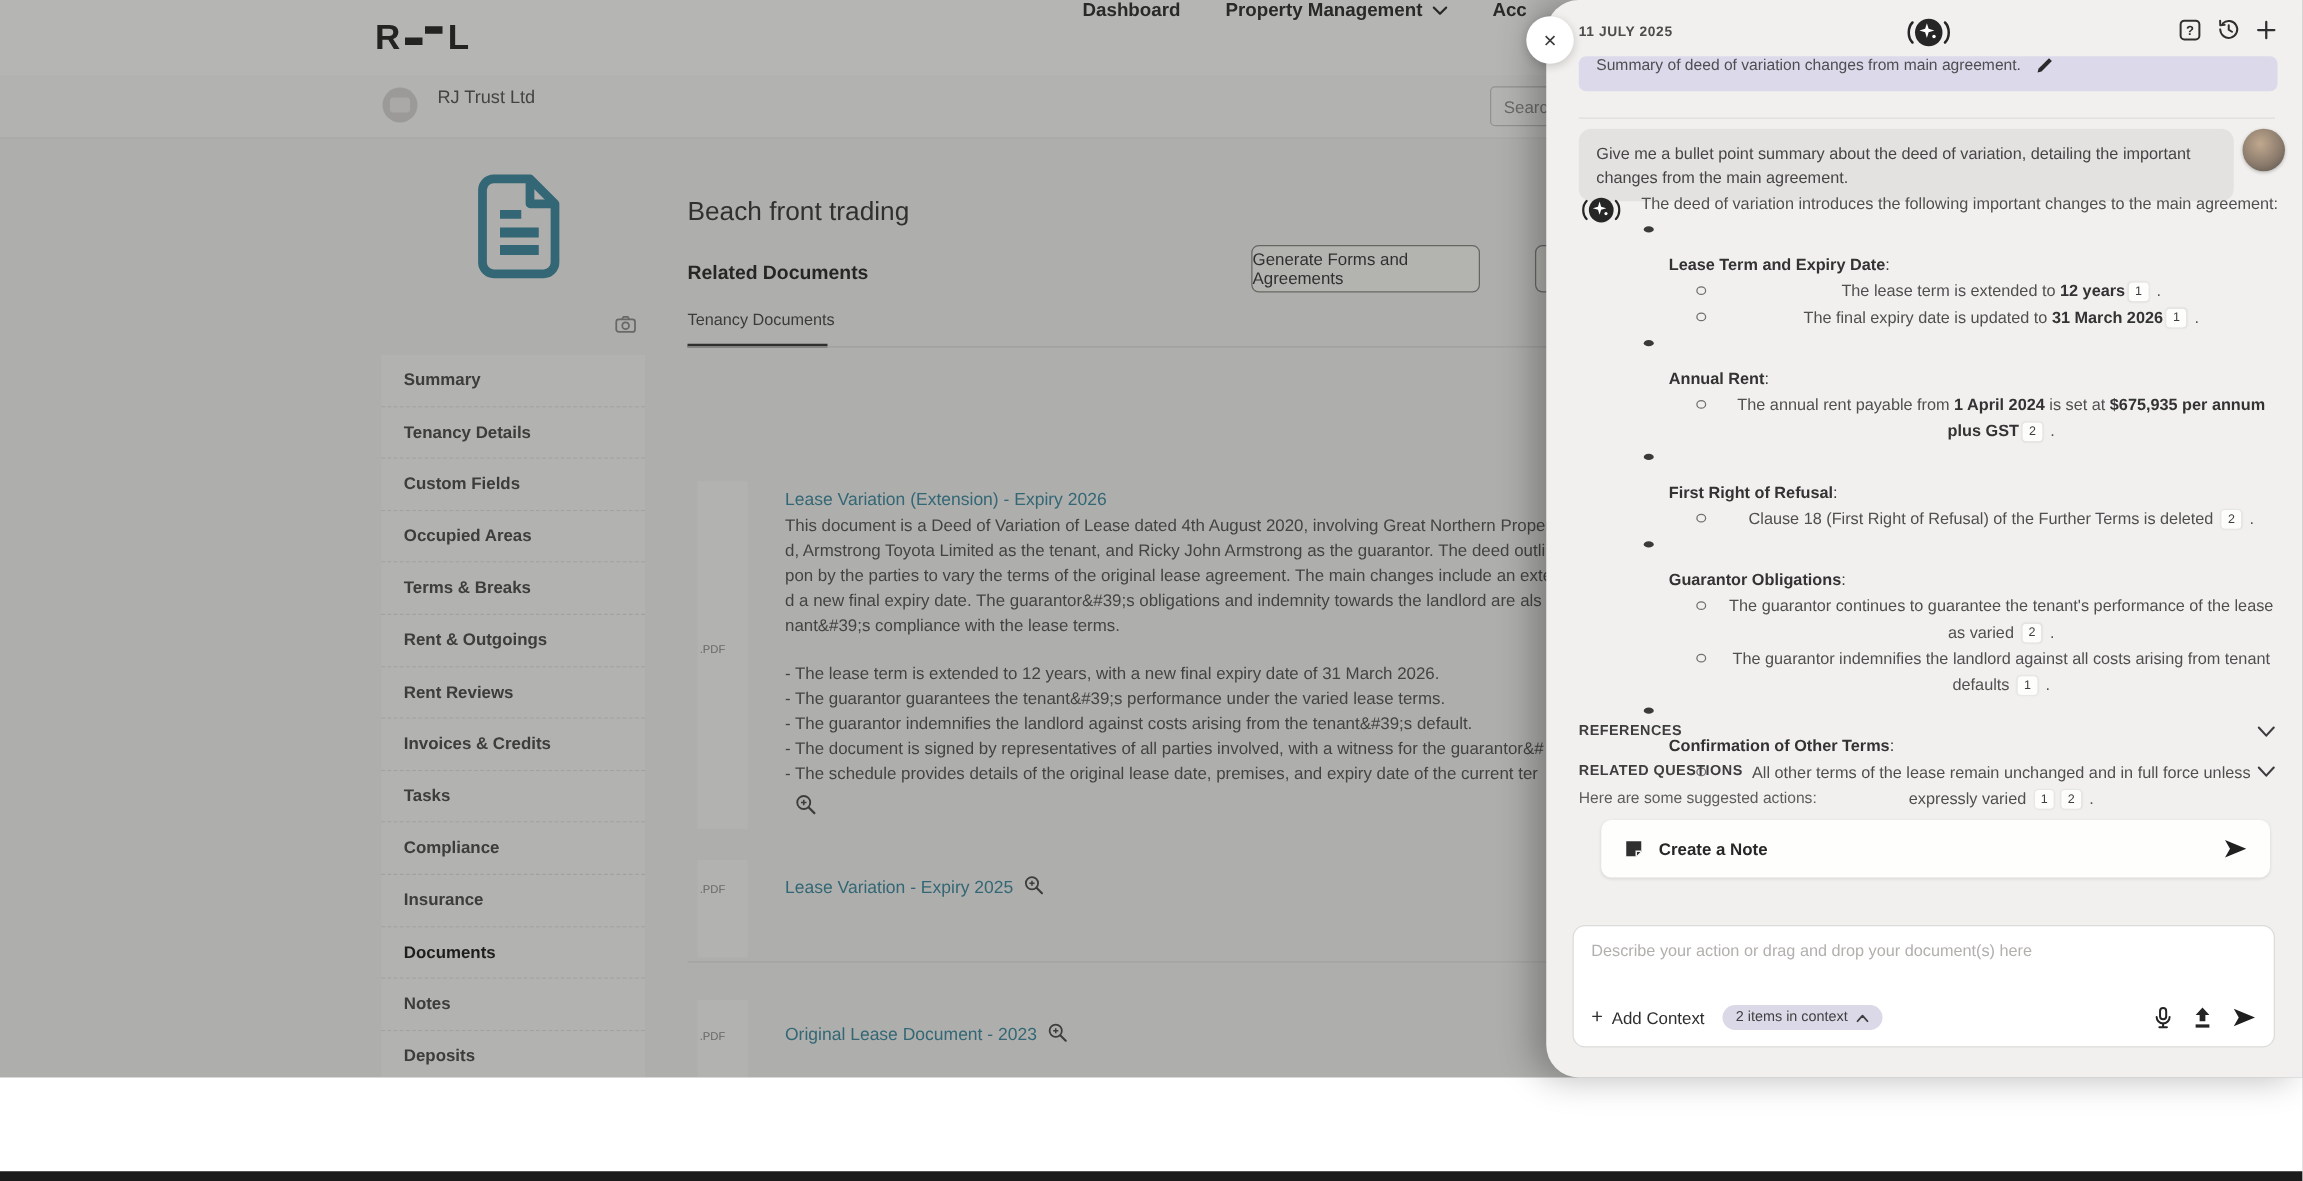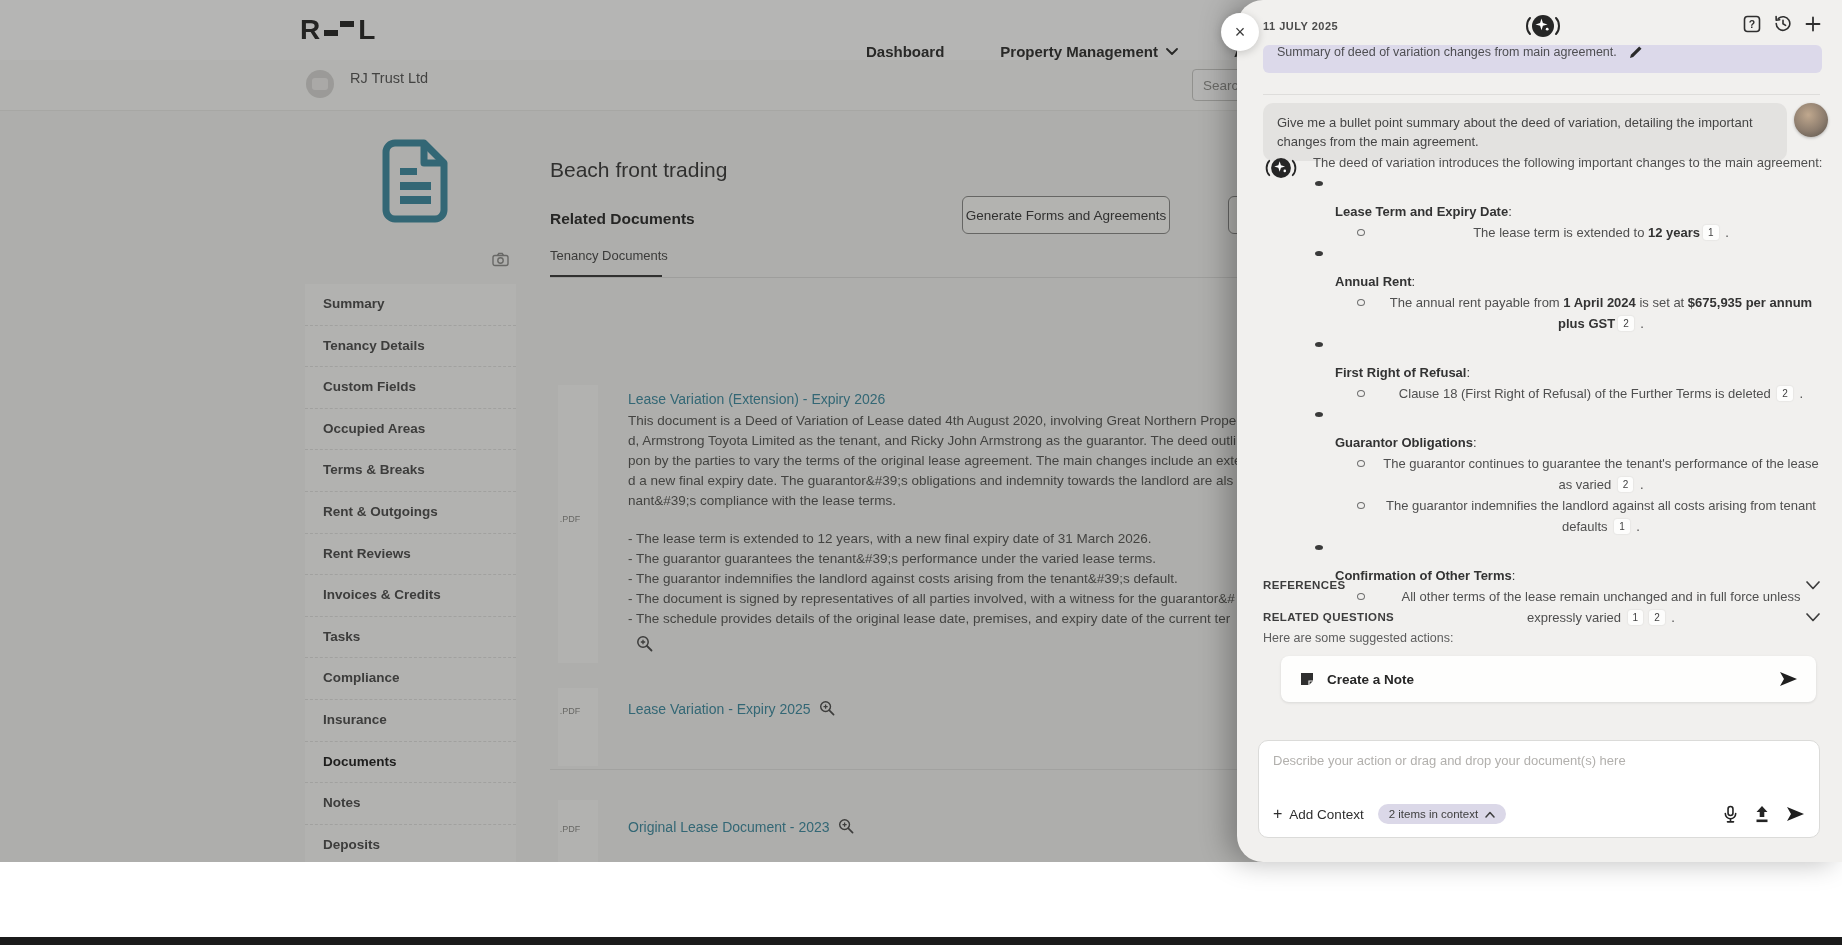--- a/index.html
+++ b/index.html
@@ -7,21 +7,21 @@
        font-family:"Liberation Sans",sans-serif;-webkit-font-smoothing:antialiased;}
   .app{position:absolute;left:0;top:0;width:1842px;height:862px;background:#f5f5f3;overflow:hidden;}
 
   
   .header{position:absolute;left:0;top:0;width:1842px;height:60px;background:#ffffff;}
   .logo{position:absolute;left:300px;top:14px;display:flex;align-items:center;height:32px;}
   .logo-letter{font-size:28px;font-weight:800;color:#262626;letter-spacing:-1px;}
   .logo-dash{width:14px;height:6px;background:#262626;display:inline-block;}
   .logo-dash.d1{margin:0 2px 0 5px;transform:translateY(3px);}
   .logo-dash.d2{margin:0 4px 0 0;transform:translateY(-6px);}
-  .topnav{position:absolute;left:866px;top:0;height:60px;display:flex;align-items:flex-end;gap:56px;}
+  .topnav{position:absolute;left:866px;top:0;height:60px;display:flex;align-items:flex-start;gap:36px;}
   .topnav-item{font-size:15px;font-weight:700;color:#2f2f2f;display:flex;align-items:center;gap:8px;white-space:nowrap;cursor:pointer;}
 
   
   .subheader{position:absolute;left:0;top:60px;width:1842px;height:50px;background:#fbfbf9;border-bottom:1px solid #eaeae8;}
   .company{position:absolute;left:306px;top:10px;display:flex;align-items:flex-start;gap:16px;}
   .company-avatar{width:28px;height:28px;border-radius:50%;background:#d8d7d5;position:relative;overflow:hidden;}
   .company-avatar::after{content:"";position:absolute;left:6px;top:8px;width:16px;height:12px;border-radius:3px;background:#efeeec;}
   .company-name{font-size:14.5px;color:#565656;}
   .search-box{position:absolute;left:1192px;top:9px;width:150px;height:32px;background:#fdfdfc;border:1px solid #c9c9c7;border-radius:4px;font-size:13.5px;color:#444;padding:0 10px;box-sizing:border-box;font-family:"Liberation Sans",sans-serif;}
   .search-box::placeholder{color:#8f8f8d;}
@@ -33,21 +33,21 @@
   .menu-item{height:40.6px;line-height:40.6px;background:#fbfbfa;border-bottom:1px dashed #e2e2e0;
              font-size:13.5px;font-weight:700;color:#4c4c4c;padding-left:18px;cursor:pointer;}
   .menu-item.active{color:#1e1e1e;font-weight:800;}
 
   
   .main{position:absolute;left:550px;top:110px;width:780px;}
   .page-title{position:absolute;left:0;top:48px;font-size:21px;color:#3a3a3a;}
   .section-title{position:absolute;left:0;top:100px;font-size:15.5px;font-weight:800;color:#2b2b2b;}
   .btn{position:absolute;top:86px;height:38px;background:#fcfcfa;border:1px solid #8a8a88;border-radius:6px;
        font-size:13.5px;color:#3a3a3a;display:flex;align-items:center;justify-content:center;box-sizing:border-box;cursor:pointer;}
-  .btn-generate{left:412px;width:208px;}
+  .btn-generate{left:451px;width:183px;}
   .btn-add{left:678px;width:44px;font-size:18px;}
   .tab{position:absolute;left:0;top:138px;font-size:13px;color:#4a4a4a;cursor:pointer;}
   .tab-underline{position:absolute;left:0;top:165px;width:112px;height:3px;background:#3a3a3a;}
   .tabs-border{position:absolute;left:0;top:167px;width:690px;height:1px;background:#dddddb;}
 
   .doc-list{position:absolute;left:550px;top:110px;width:780px;}
   .pdf-strip{position:absolute;left:8px;width:40px;background:#fbfbf9;}
   .pdf-label{position:absolute;left:0;width:40px;text-align:center;font-size:9px;color:#8c8c8a;}
   .doc-title{font-size:14px;color:#3e8ba1;white-space:nowrap;cursor:pointer;}
   .doc-line{font-size:13.5px;color:#565654;line-height:20px;white-space:nowrap;}
@@ -324,20 +324,24 @@
     <div class="ai-content">
       <div>The deed of variation introduces the following important changes to the main agreement:</div>
 
       <div class="ab">
         <span class="dot"></span>
         <div class="ab-body">
           <div class="ab-title"><b>Lease Term and Expiry Date</b><span>:</span></div>
           <div class="sub">
               <span class="circ"></span>
               <span class="st"><span>The lease term is extended to </span><b>12 years</b><span></span><b></b><span class="chip">1</span><span> .</span></span>
+            </div>
+          <div class="sub">
+              <span class="circ"></span>
+              <span class="st"><span>The final expiry date is updated to </span><b>31 March 2026</b><span></span><b></b><span class="chip">1</span><span> .</span></span>
             </div>
         </div>
       </div>
 
       <div class="ab">
         <span class="dot"></span>
         <div class="ab-body">
           <div class="ab-title"><b>Annual Rent</b><span>:</span></div>
           <div class="sub">
               <span class="circ"></span>

